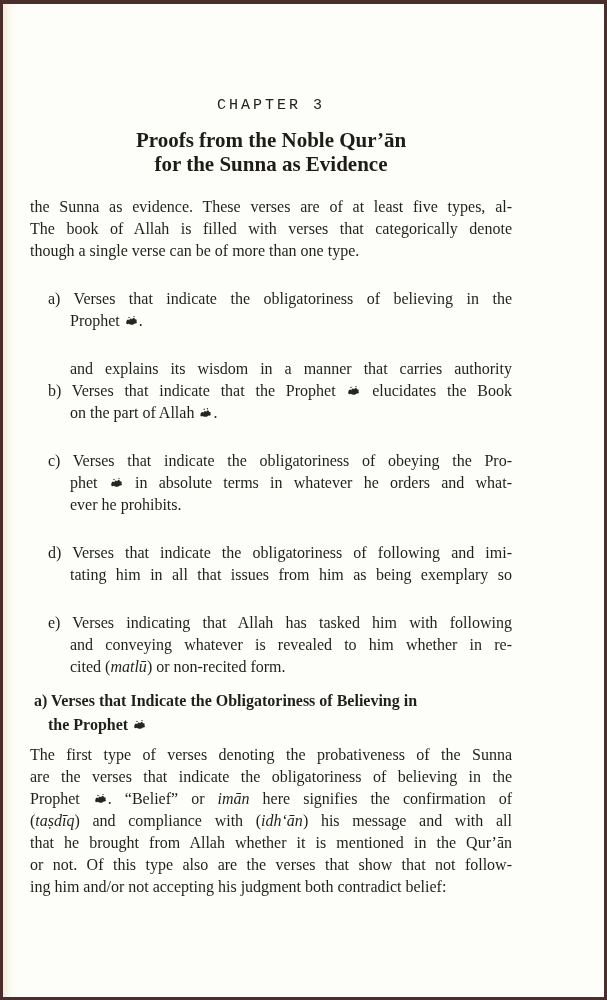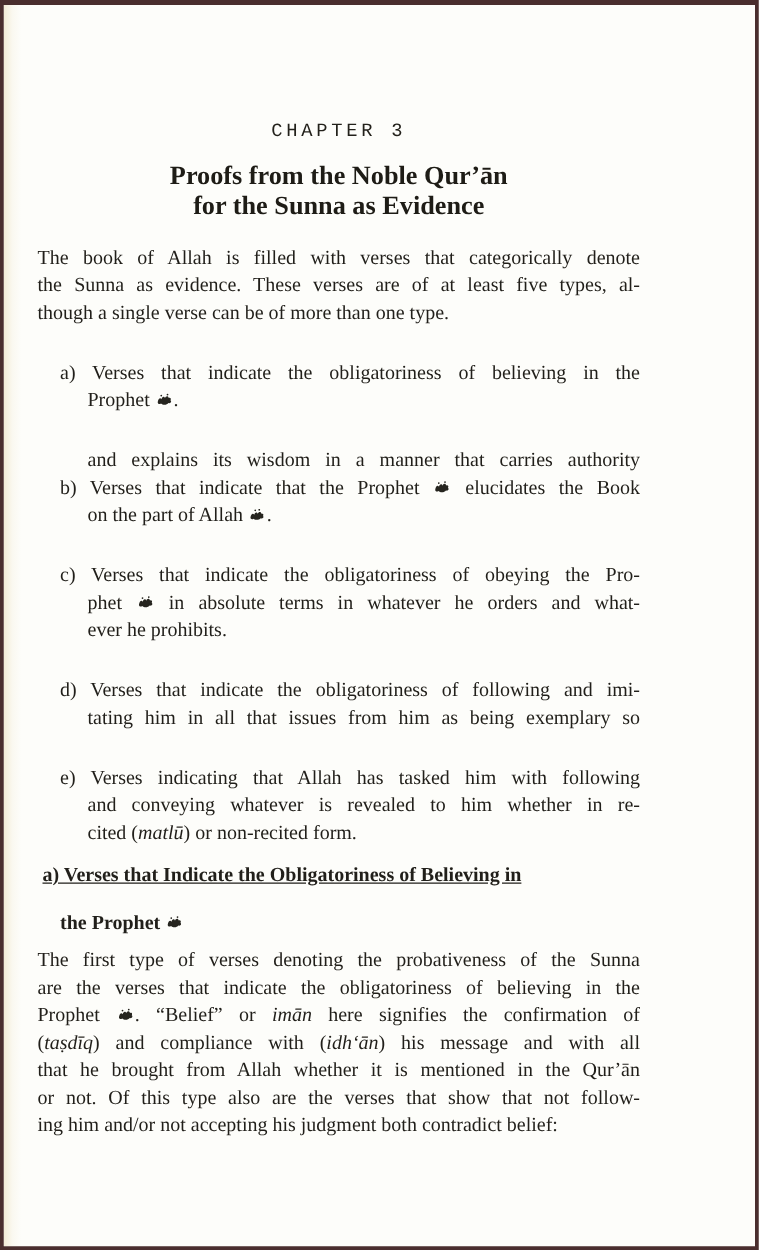--- a/index.html
+++ b/index.html
@@ -64,22 +64,22 @@
 <body>
 
 <div class="page">
   <div class="chapter-label">CHAPTER 3</div>
   <h1 class="title">
     <span>Proofs from the Noble Qur’ān</span><br>
     <span>for the Sunna as Evidence</span>
   </h1>
   <div id="content">
       <div class="blk b-intro">
+        <div class="line j" style="padding-left: 0px;"><span>the Sunna as evidence. These verses are of at least five types, al-</span></div>
         <div class="line j" style="padding-left: 0px;"><span>The book of Allah is filled with verses that categorically denote</span></div>
-        <div class="line j" style="padding-left: 0px;"><span>the Sunna as evidence. These verses are of at least five types, al-</span></div>
         <div class="line" style="padding-left: 0px;"><span>though a single verse can be of more than one type.</span></div>
       </div>
       <div class="blk b-item">
         <div class="line j" style="padding-left: 18px;"><span>a) Verses that indicate the obligatoriness of believing in the</span></div>
         <div class="line" style="padding-left: 40px;"><span>Prophet </span><span class="honorific"><svg width="13" height="11" viewBox="0 0 13 11">
               <path d="M1.2 7.6 C1.6 4.8 3.2 3.6 4.2 5.4 C4.5 3.4 6.4 2.6 7.0 4.6 C7.5 2.8 9.6 2.4 10.0 4.4 C11.2 3.8 12.2 4.8 11.4 6.2 C12.6 7.2 11.6 9.0 9.8 8.4 C8.4 10.2 5.2 10.2 3.8 8.8 C2.6 9.8 1.0 9.2 1.2 7.6 Z" fill="#26251f"></path>
               <circle cx="4" cy="2.4" r="0.7" fill="#26251f"></circle>
               <circle cx="9" cy="1.6" r="0.7" fill="#26251f"></circle>
             </svg></span><span>.</span></div>
       </div>
@@ -108,22 +108,22 @@
       <div class="blk b-item">
         <div class="line j" style="padding-left: 18px;"><span>d) Verses that indicate the obligatoriness of following and imi-</span></div>
         <div class="line j" style="padding-left: 40px;"><span>tating him in all that issues from him as being exemplary so</span></div>
       </div>
       <div class="blk b-item">
         <div class="line j" style="padding-left: 18px;"><span>e) Verses indicating that Allah has tasked him with following</span></div>
         <div class="line j" style="padding-left: 40px;"><span>and conveying whatever is revealed to him whether in re-</span></div>
         <div class="line" style="padding-left: 40px;"><span>cited (</span><span class="it">matlū</span><span>) or non-recited form.</span></div>
       </div>
       <div class="blk b-heading">
-        <div class="line" style="padding-left: 4px; text-decoration: underline;"><span>a) Verses that Indicate the Obligatoriness of Believing in</span></div>
-        <div class="line" style="padding-left: 18px; margin-top: 14px;"><span>the Prophet </span><span class="honorific"><svg width="13" height="11" viewBox="0 0 13 11">
+        <div class="line" style="padding-left: 4px;"><span>a) Verses that Indicate the Obligatoriness of Believing in</span></div>
+        <div class="line" style="padding-left: 18px;"><span>the Prophet </span><span class="honorific"><svg width="13" height="11" viewBox="0 0 13 11">
               <path d="M1.2 7.6 C1.6 4.8 3.2 3.6 4.2 5.4 C4.5 3.4 6.4 2.6 7.0 4.6 C7.5 2.8 9.6 2.4 10.0 4.4 C11.2 3.8 12.2 4.8 11.4 6.2 C12.6 7.2 11.6 9.0 9.8 8.4 C8.4 10.2 5.2 10.2 3.8 8.8 C2.6 9.8 1.0 9.2 1.2 7.6 Z" fill="#26251f"></path>
               <circle cx="4" cy="2.4" r="0.7" fill="#26251f"></circle>
               <circle cx="9" cy="1.6" r="0.7" fill="#26251f"></circle>
             </svg></span></div>
       </div>
       <div class="blk b-body">
         <div class="line j" style="padding-left: 0px;"><span>The first type of verses denoting the probativeness of the Sunna</span></div>
         <div class="line j" style="padding-left: 0px;"><span>are the verses that indicate the obligatoriness of believing in the</span></div>
         <div class="line j" style="padding-left: 0px;"><span>Prophet </span><span class="honorific"><svg width="13" height="11" viewBox="0 0 13 11">
               <path d="M1.2 7.6 C1.6 4.8 3.2 3.6 4.2 5.4 C4.5 3.4 6.4 2.6 7.0 4.6 C7.5 2.8 9.6 2.4 10.0 4.4 C11.2 3.8 12.2 4.8 11.4 6.2 C12.6 7.2 11.6 9.0 9.8 8.4 C8.4 10.2 5.2 10.2 3.8 8.8 C2.6 9.8 1.0 9.2 1.2 7.6 Z" fill="#26251f"></path>

